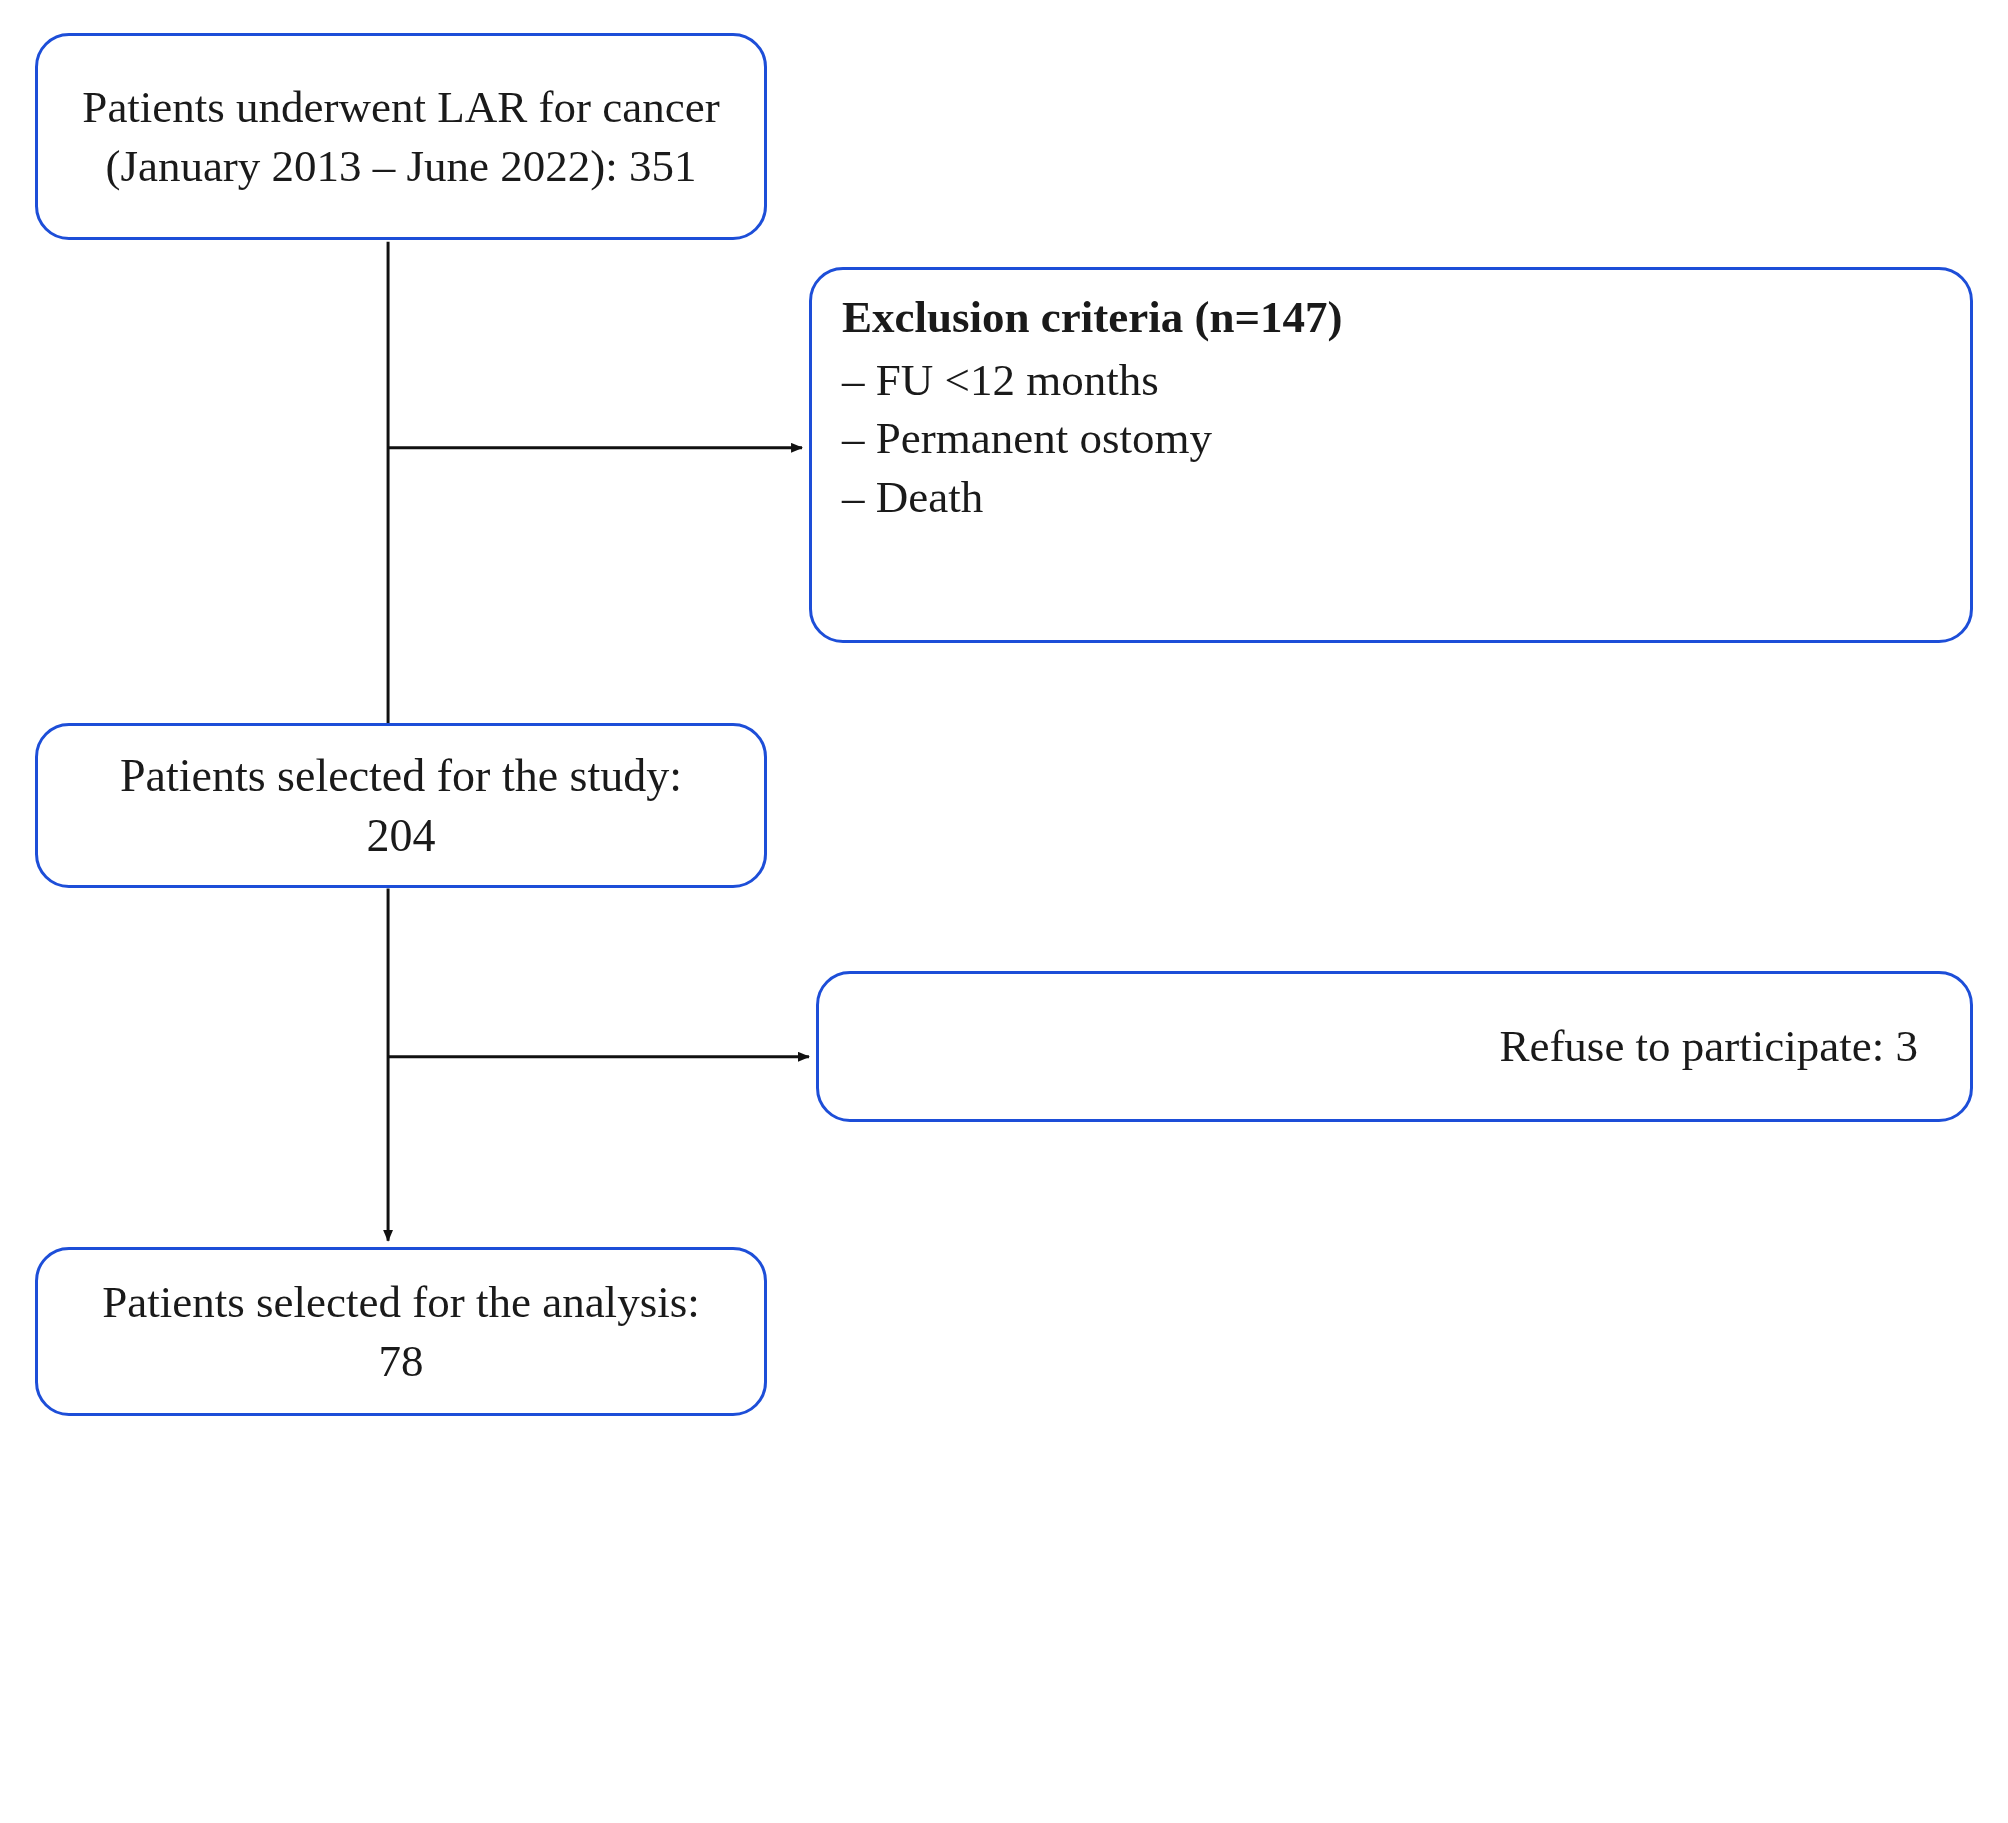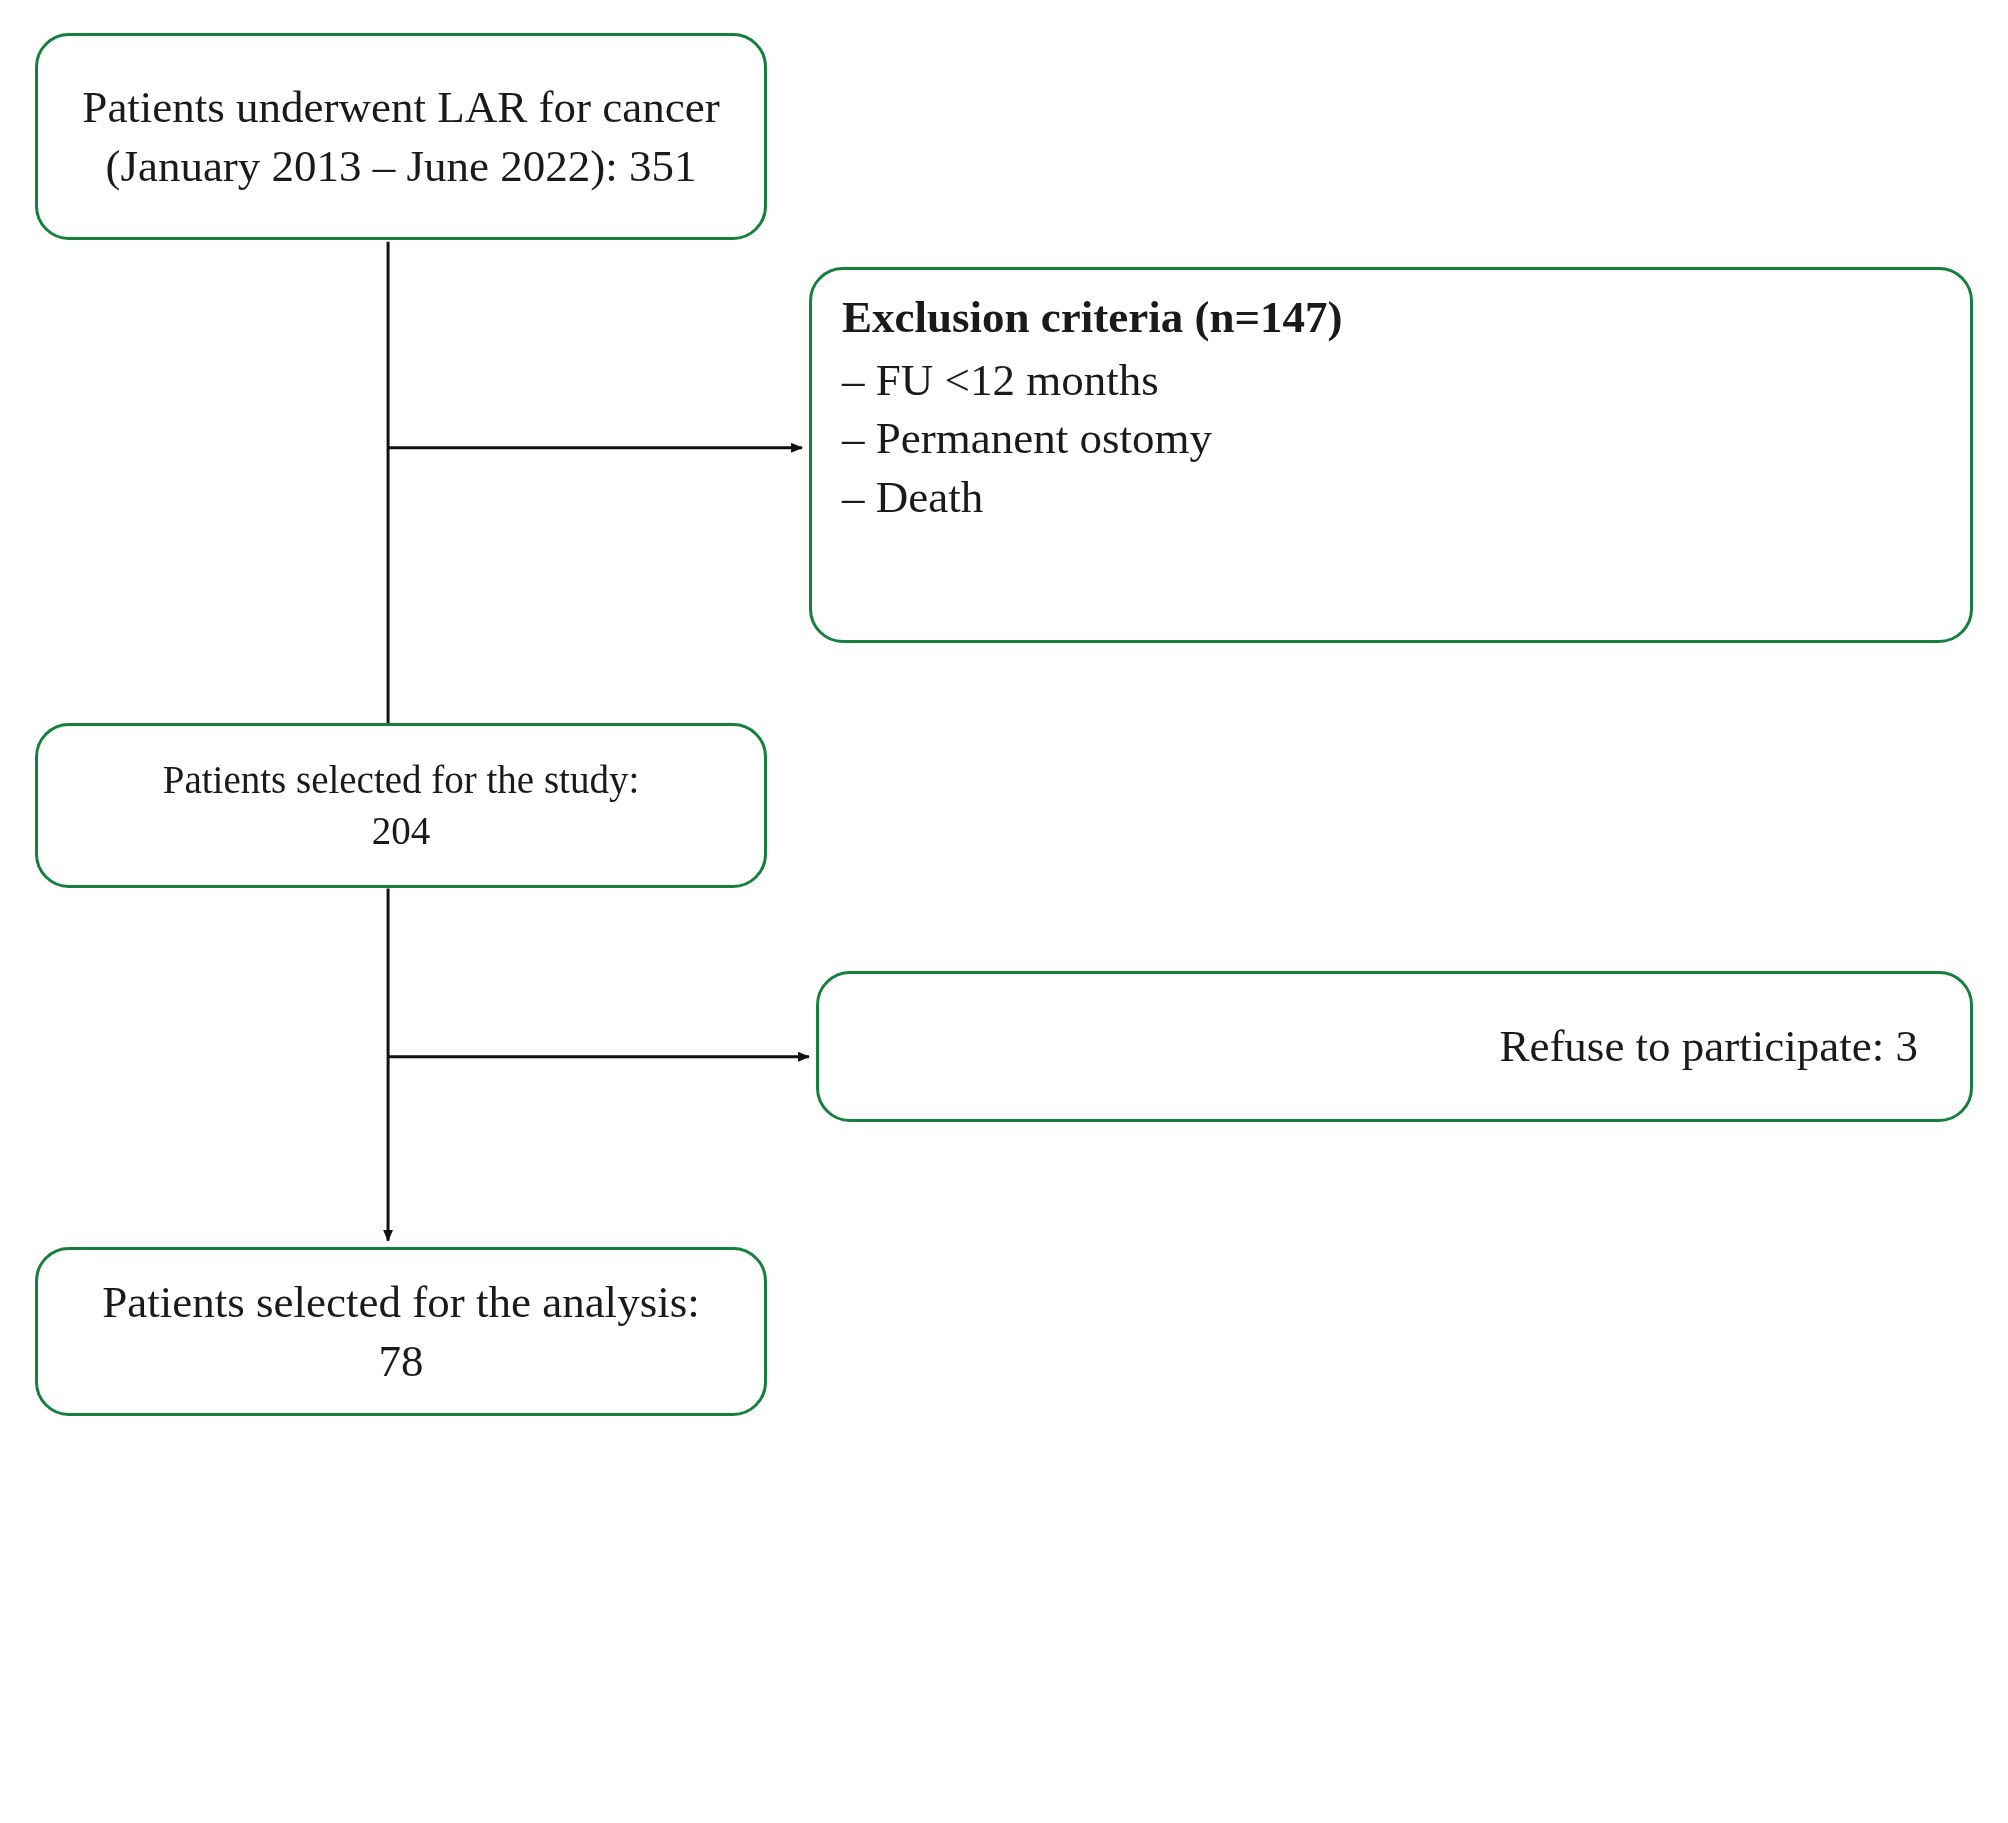--- a/index.html
+++ b/index.html
@@ -27,21 +27,21 @@
     width: 2009px;
     height: 1824px;
     z-index: 1;
   }
   
   .flow-box {
     position: absolute;
     z-index: 2;
     box-sizing: border-box;
     background: #ffffff;
-    border: 3px solid #15803d;
+    border: 3px solid #1d4ed8;
     border-radius: 34px;
     display: flex;
     flex-direction: column;
     justify-content: center;
   }
   .box-line {
     display: block;
     white-space: pre;
     line-height: 1.30;
   }
@@ -67,21 +67,21 @@
     margin-bottom: 4px;
     font-weight: bold;
   }
   #box-exclusion .excl-item {
     white-space: pre;
     line-height: 1.30;
   }
   #box-selected {
     left: 35px; top: 723px;
     width: 732px; height: 165px;
-    font-size: 39px;
+    font-size: 46px;
     padding: 0 20px;
   }
   #box-lost {
     left: 816px; top: 971px;
     width: 1157px; height: 151px;
     font-size: 45px;
     padding: 0 52px 0 20px;
   }
   #box-analysis {
     left: 35px; top: 1247px;

